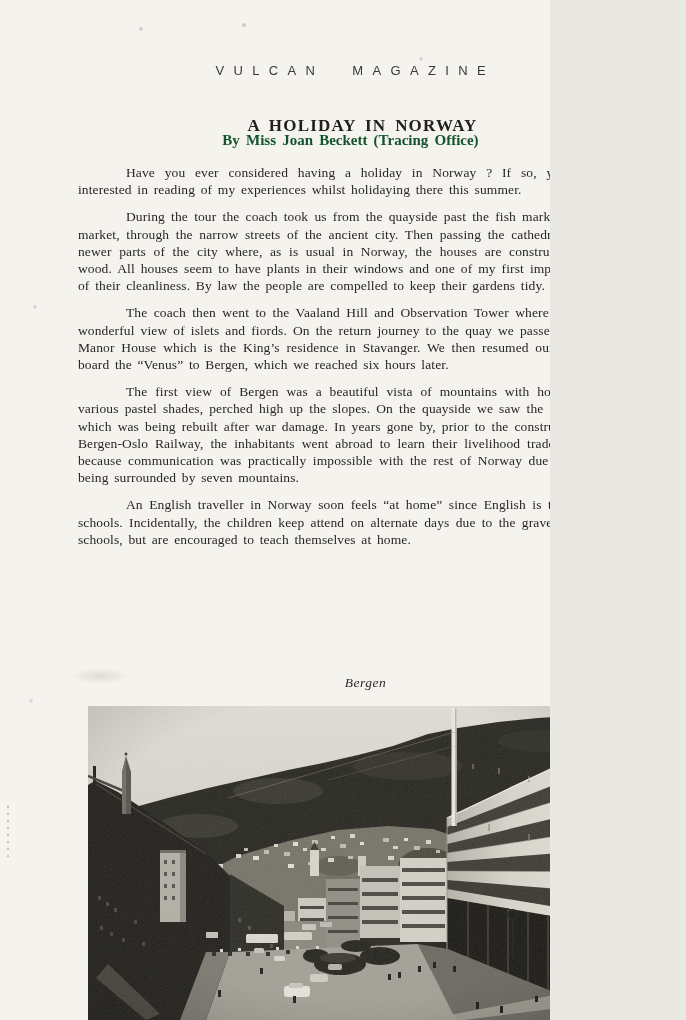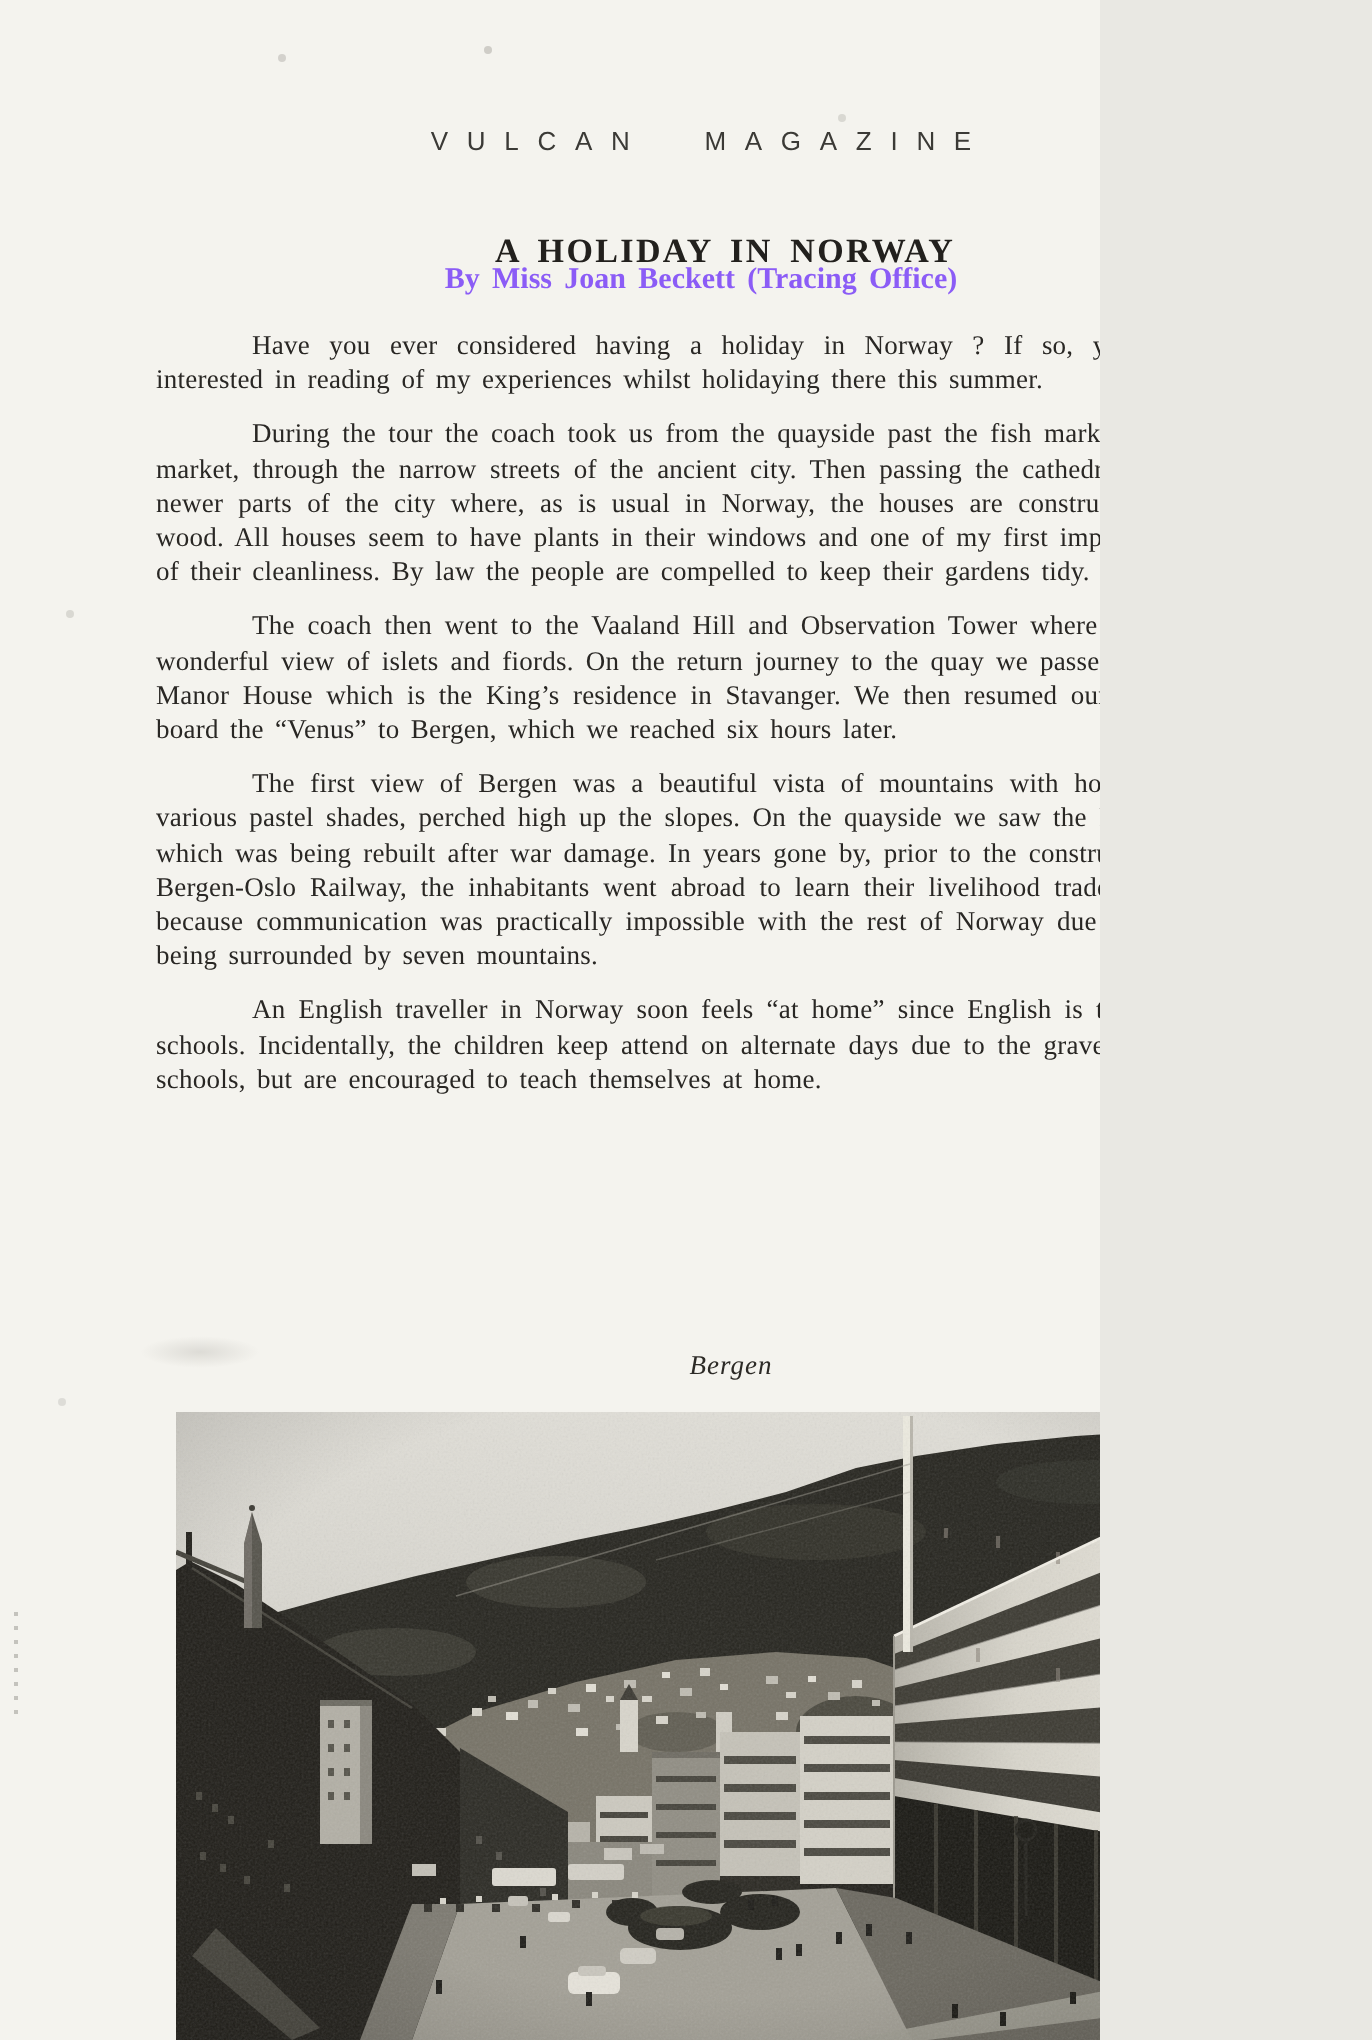--- a/index.html
+++ b/index.html
@@ -13,21 +13,21 @@
     position:absolute;left:78px;top:63px;width:545px;text-align:center;
     font-family:"Liberation Sans", sans-serif;font-size:13px;font-weight:400;
     color:#3b3a36;letter-spacing:0.72em;word-spacing:1.15em;text-indent:0.72em;
   }
   .title{
     position:absolute;left:78px;top:104px;width:545px;text-align:center;
     font-size:17px;font-weight:700;letter-spacing:0.07em;word-spacing:0.2em;color:#22201d;
   }
   .byline{
     position:absolute;left:78px;top:132px;width:545px;text-align:center;
-    font-size:15px;font-weight:700;word-spacing:0.16em;color:#8b5cf6;
+    font-size:15px;font-weight:700;word-spacing:0.16em;color:#14532d;
   }
   .article{
     position:absolute;left:78px;top:164px;width:545px;
     font-size:13.5px;line-height:17.2px;text-align:justify;color:#292724;
   }
   .article p{margin:0 0 10px 0;text-indent:48px;word-spacing:0.16em;letter-spacing:0.12px;}
   .photo-caption{
     position:absolute;left:93px;top:675px;width:545px;text-align:center;
     font-style:italic;font-size:13.5px;letter-spacing:0.5px;color:#2c2a26;
   }

